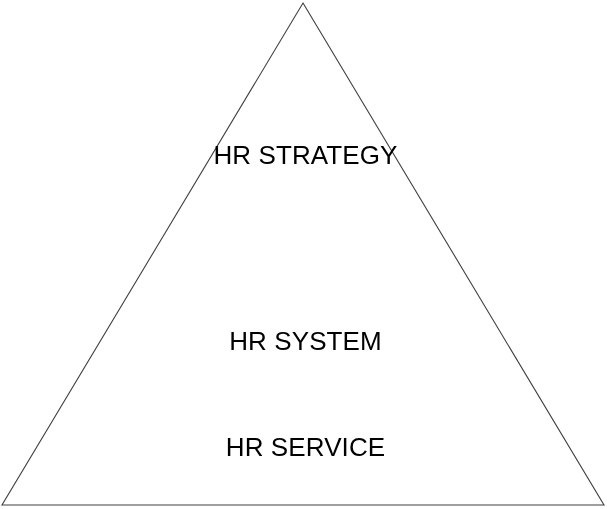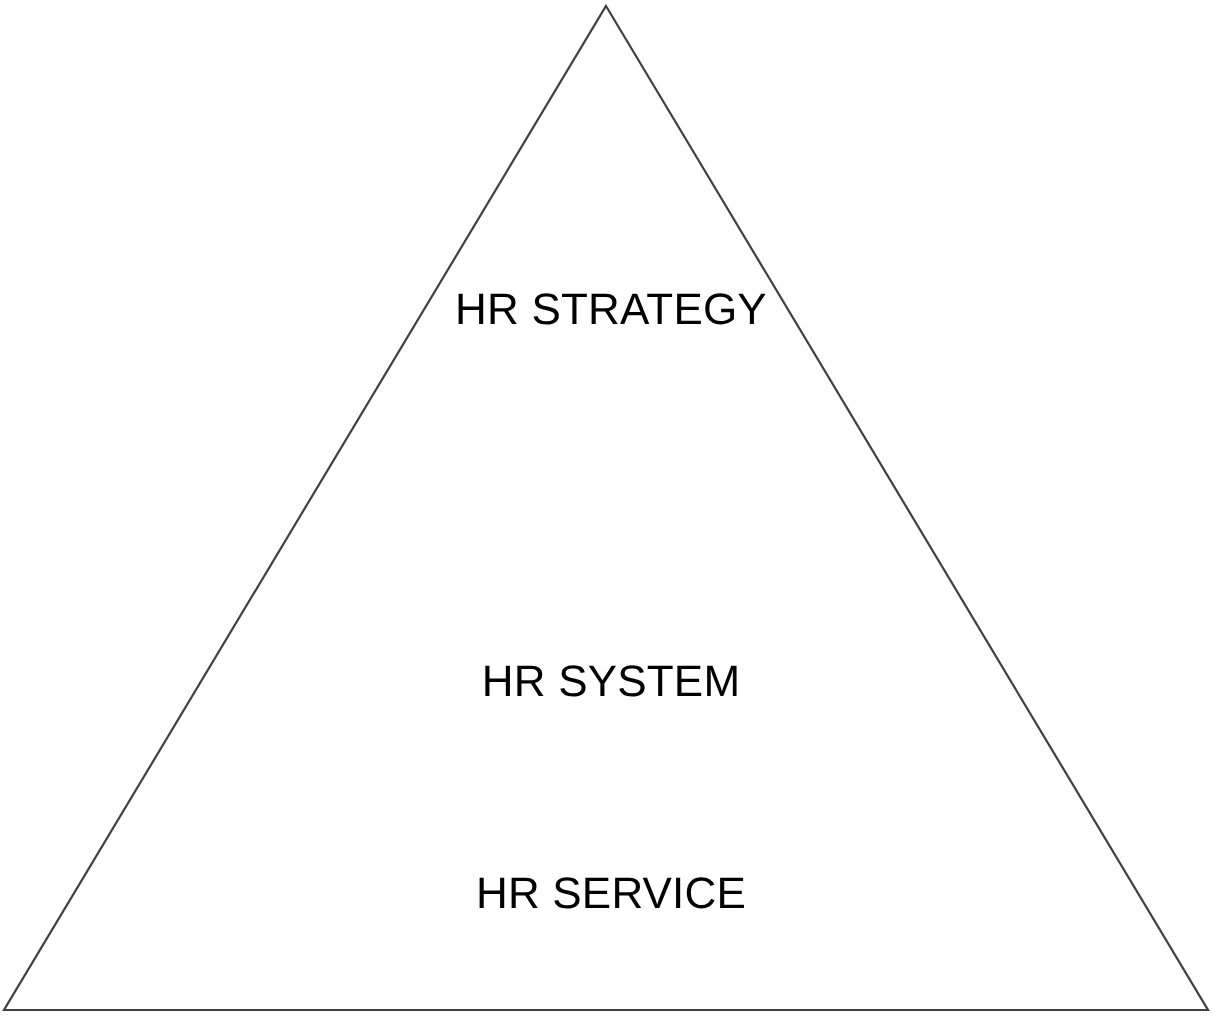--- a/index.html
+++ b/index.html
@@ -25,21 +25,21 @@
     height: 509px;
     display: block;
   }
   .tier-label {
     position: absolute;
     left: 0;
     width: 607px;
     text-align: center;
     color: #000000;
     font-family: "Liberation Sans", sans-serif;
-    font-size: 22px;
+    font-size: 26px;
     font-weight: 400;
     line-height: 1;
     letter-spacing: 0.1px;
     white-space: nowrap;
     transform: translateY(-50%);
   }
   
   .tier-label > span {
     display: inline-block;
     transform: translateX(2px);

